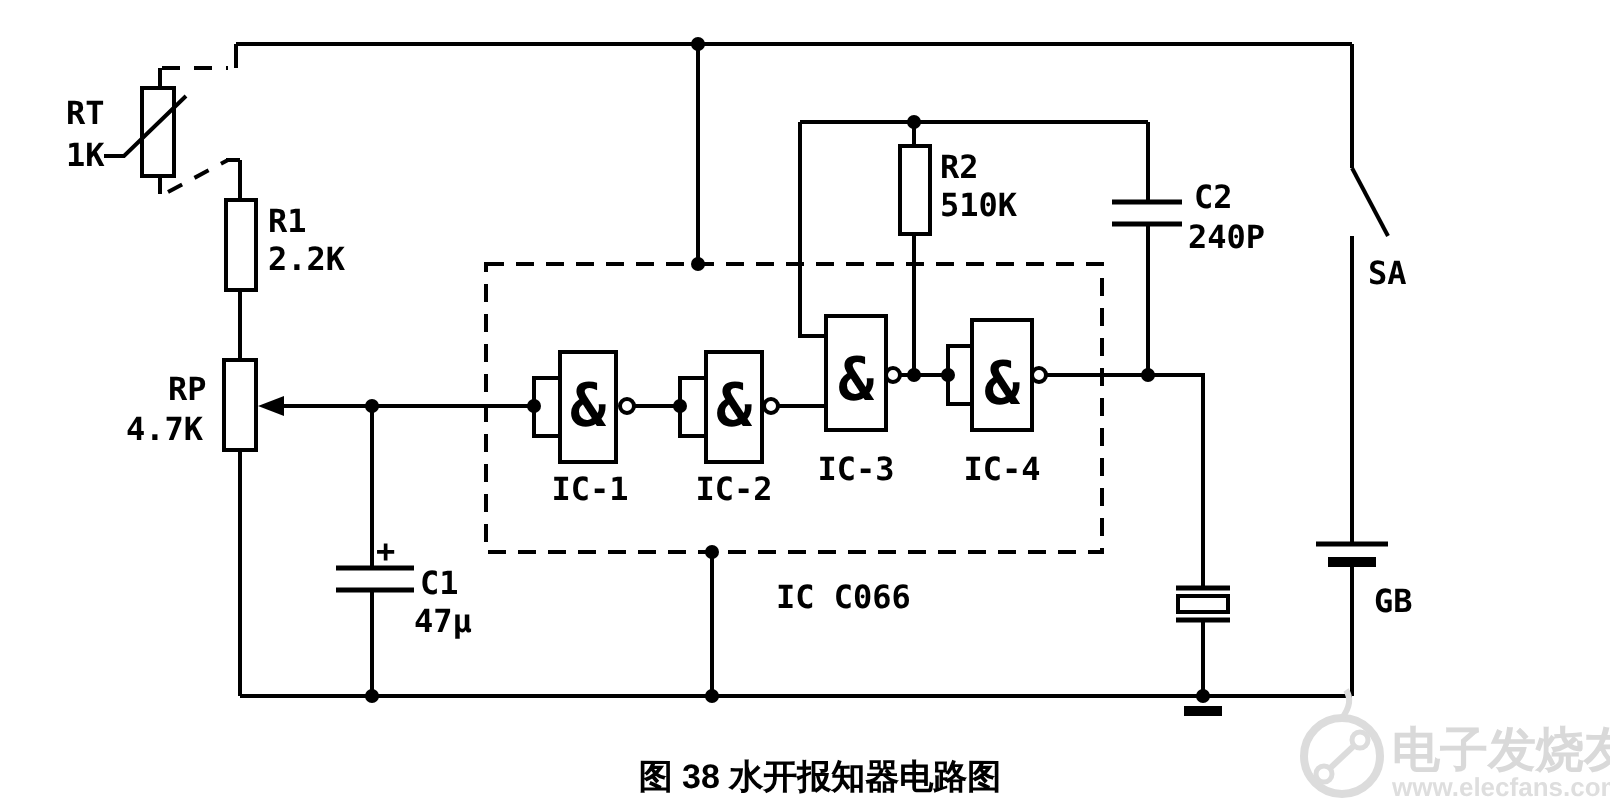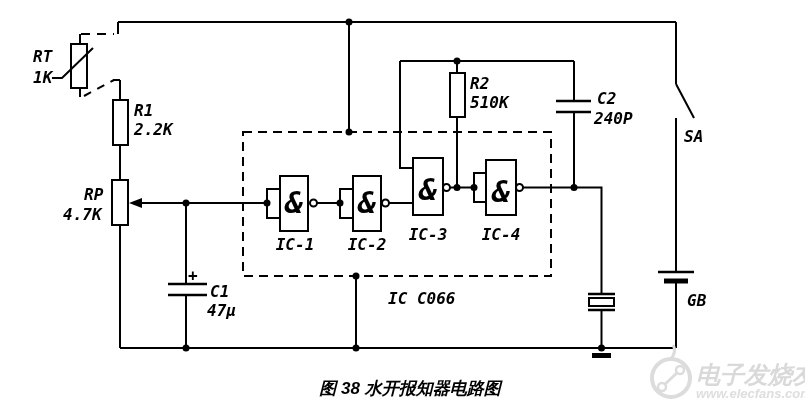--- a/index.html
+++ b/index.html
@@ -2,21 +2,20 @@
 <html><head>
 <meta charset="utf-8">
 <style>
   html,body{margin:0;padding:0;background:#fff;}
   .page{
     position:relative;
     width:805px;height:406px;
     background:#ffffff;
     font-family:"DejaVu Sans Mono","Liberation Mono",monospace;
     overflow:hidden;
-    font-style:italic;
   }
   svg{display:block;}
   .lbl{
     font-family:"DejaVu Sans Mono","Liberation Mono",monospace;
     font-size:16px;font-weight:bold;fill:#000;
   }
   .amp{
     font-family:"DejaVu Sans Mono","Liberation Mono",monospace;
     font-size:30px;font-weight:bold;fill:#000;
   }

